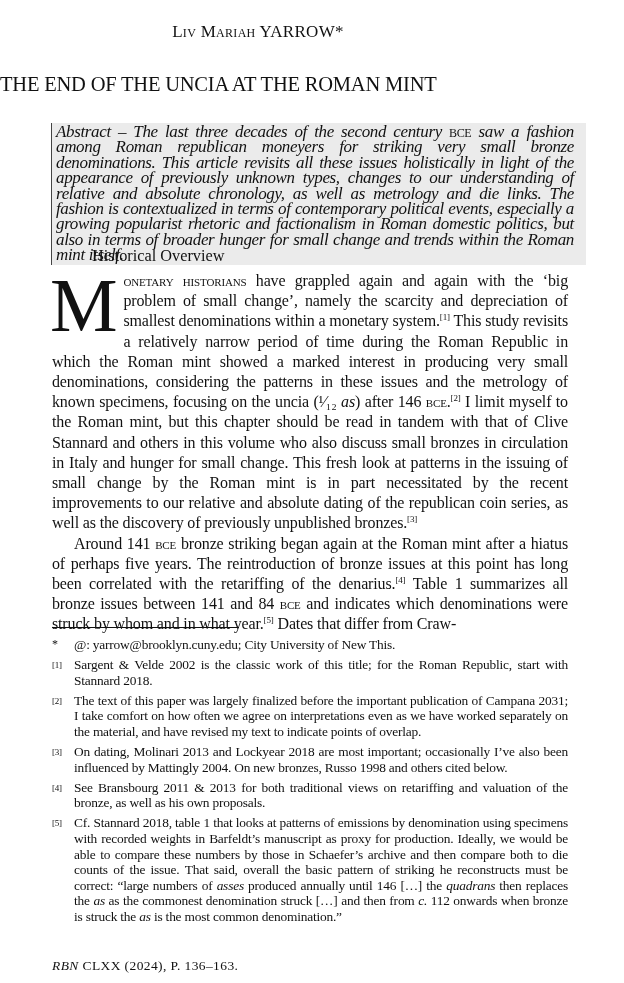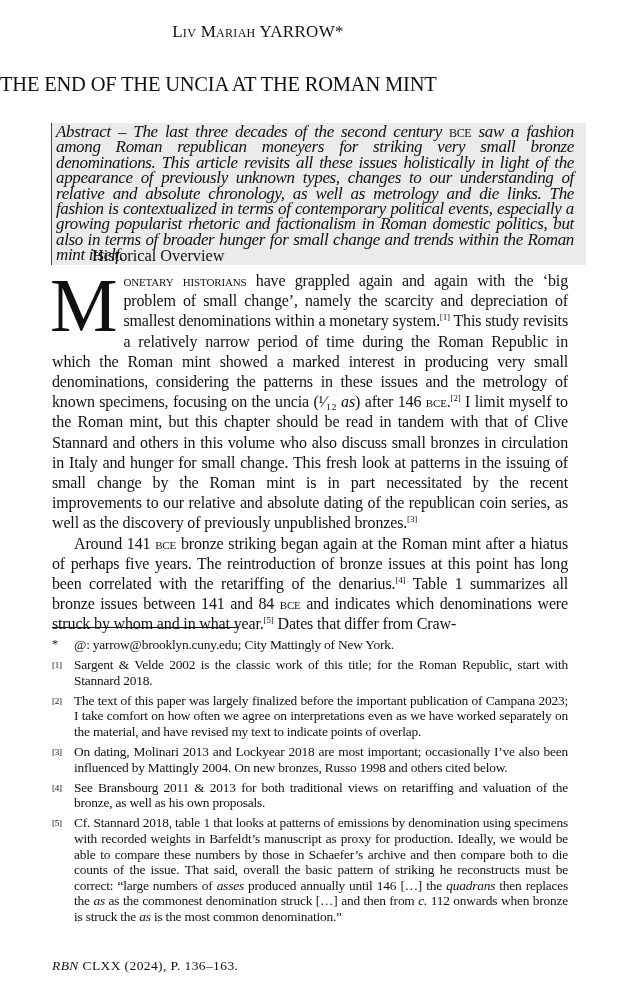--- a/index.html
+++ b/index.html
@@ -57,29 +57,29 @@
 <div class="body-text">
   <p><span class="dropcap">M</span><span class="sc">onetary historians</span><span> have grappled again and again with the ‘big problem of small change’, namely the scarcity and depreciation of smallest denominations within a monetary system.</span><sup>[1]</sup><span> This study revisits a relatively narrow period of time during the Roman Republic in which the Roman mint showed a marked interest in producing very small denominations, considering the patterns in these issues and the metrology of known specimens, focusing on the uncia (</span><span>¹⁄₁₂</span><em> as</em><span>) after 146 </span><span class="sc">bce.</span><sup>[2]</sup><span> I limit myself to the Roman mint, but this chapter should be read in tandem with that of Clive Stannard and others in this volume who also discuss small bronzes in circulation in Italy and hunger for small change. This fresh look at patterns in the issuing of small change by the Roman mint is in part necessitated by the recent improvements to our relative and absolute dating of the republican coin series, as well as the discovery of previously unpublished bronzes.</span><sup>[3]</sup></p>
   <p><span>Around 141 </span><span class="sc">bce</span><span> bronze striking began again at the Roman mint after a hiatus of perhaps five years. The reintroduction of bronze issues at this point has long been correlated with the retariffing of the denarius.</span><sup>[4]</sup><span> Table 1 summarizes all bronze issues between 141 and 84 </span><span class="sc">bce</span><span> and indicates which denominations were struck by whom and in what year.</span><sup>[5]</sup><span> Dates that differ from Craw-</span></p>
 </div>
 
 <div class="rule"></div>
 
 <div class="footnotes">
   <div class="fn">
     <span class="mark star">*</span>
-    <span class="txt">@: yarrow@brooklyn.cuny.edu; City Mattingly of New York.</span>
+    <span class="txt">@: yarrow@brooklyn.cuny.edu; City University of New This.</span>
   </div>
   <div class="fn">
     <span class="mark">[1]</span>
     <span class="txt">Sargent &amp; Velde 2002 is the classic work of this title; for the Roman Republic, start with Stannard 2018.</span>
   </div>
   <div class="fn">
     <span class="mark">[2]</span>
-    <span class="txt">The text of this paper was largely finalized before the important publication of Campana 2023; I take comfort on how often we agree on interpretations even as we have worked separately on the material, and have revised my text to indicate points of overlap.</span>
+    <span class="txt">The text of this paper was largely finalized before the important publication of Campana 2031; I take comfort on how often we agree on interpretations even as we have worked separately on the material, and have revised my text to indicate points of overlap.</span>
   </div>
   <div class="fn">
     <span class="mark">[3]</span>
     <span class="txt">On dating, Molinari 2013 and Lockyear 2018 are most important; occasionally I’ve also been influenced by Mattingly 2004. On new bronzes, Russo 1998 and others cited below.</span>
   </div>
   <div class="fn">
     <span class="mark">[4]</span>
     <span class="txt">See Bransbourg 2011 &amp; 2013 for both traditional views on retariffing and valuation of the bronze, as well as his own proposals.</span>
   </div>
   <div class="fn">

